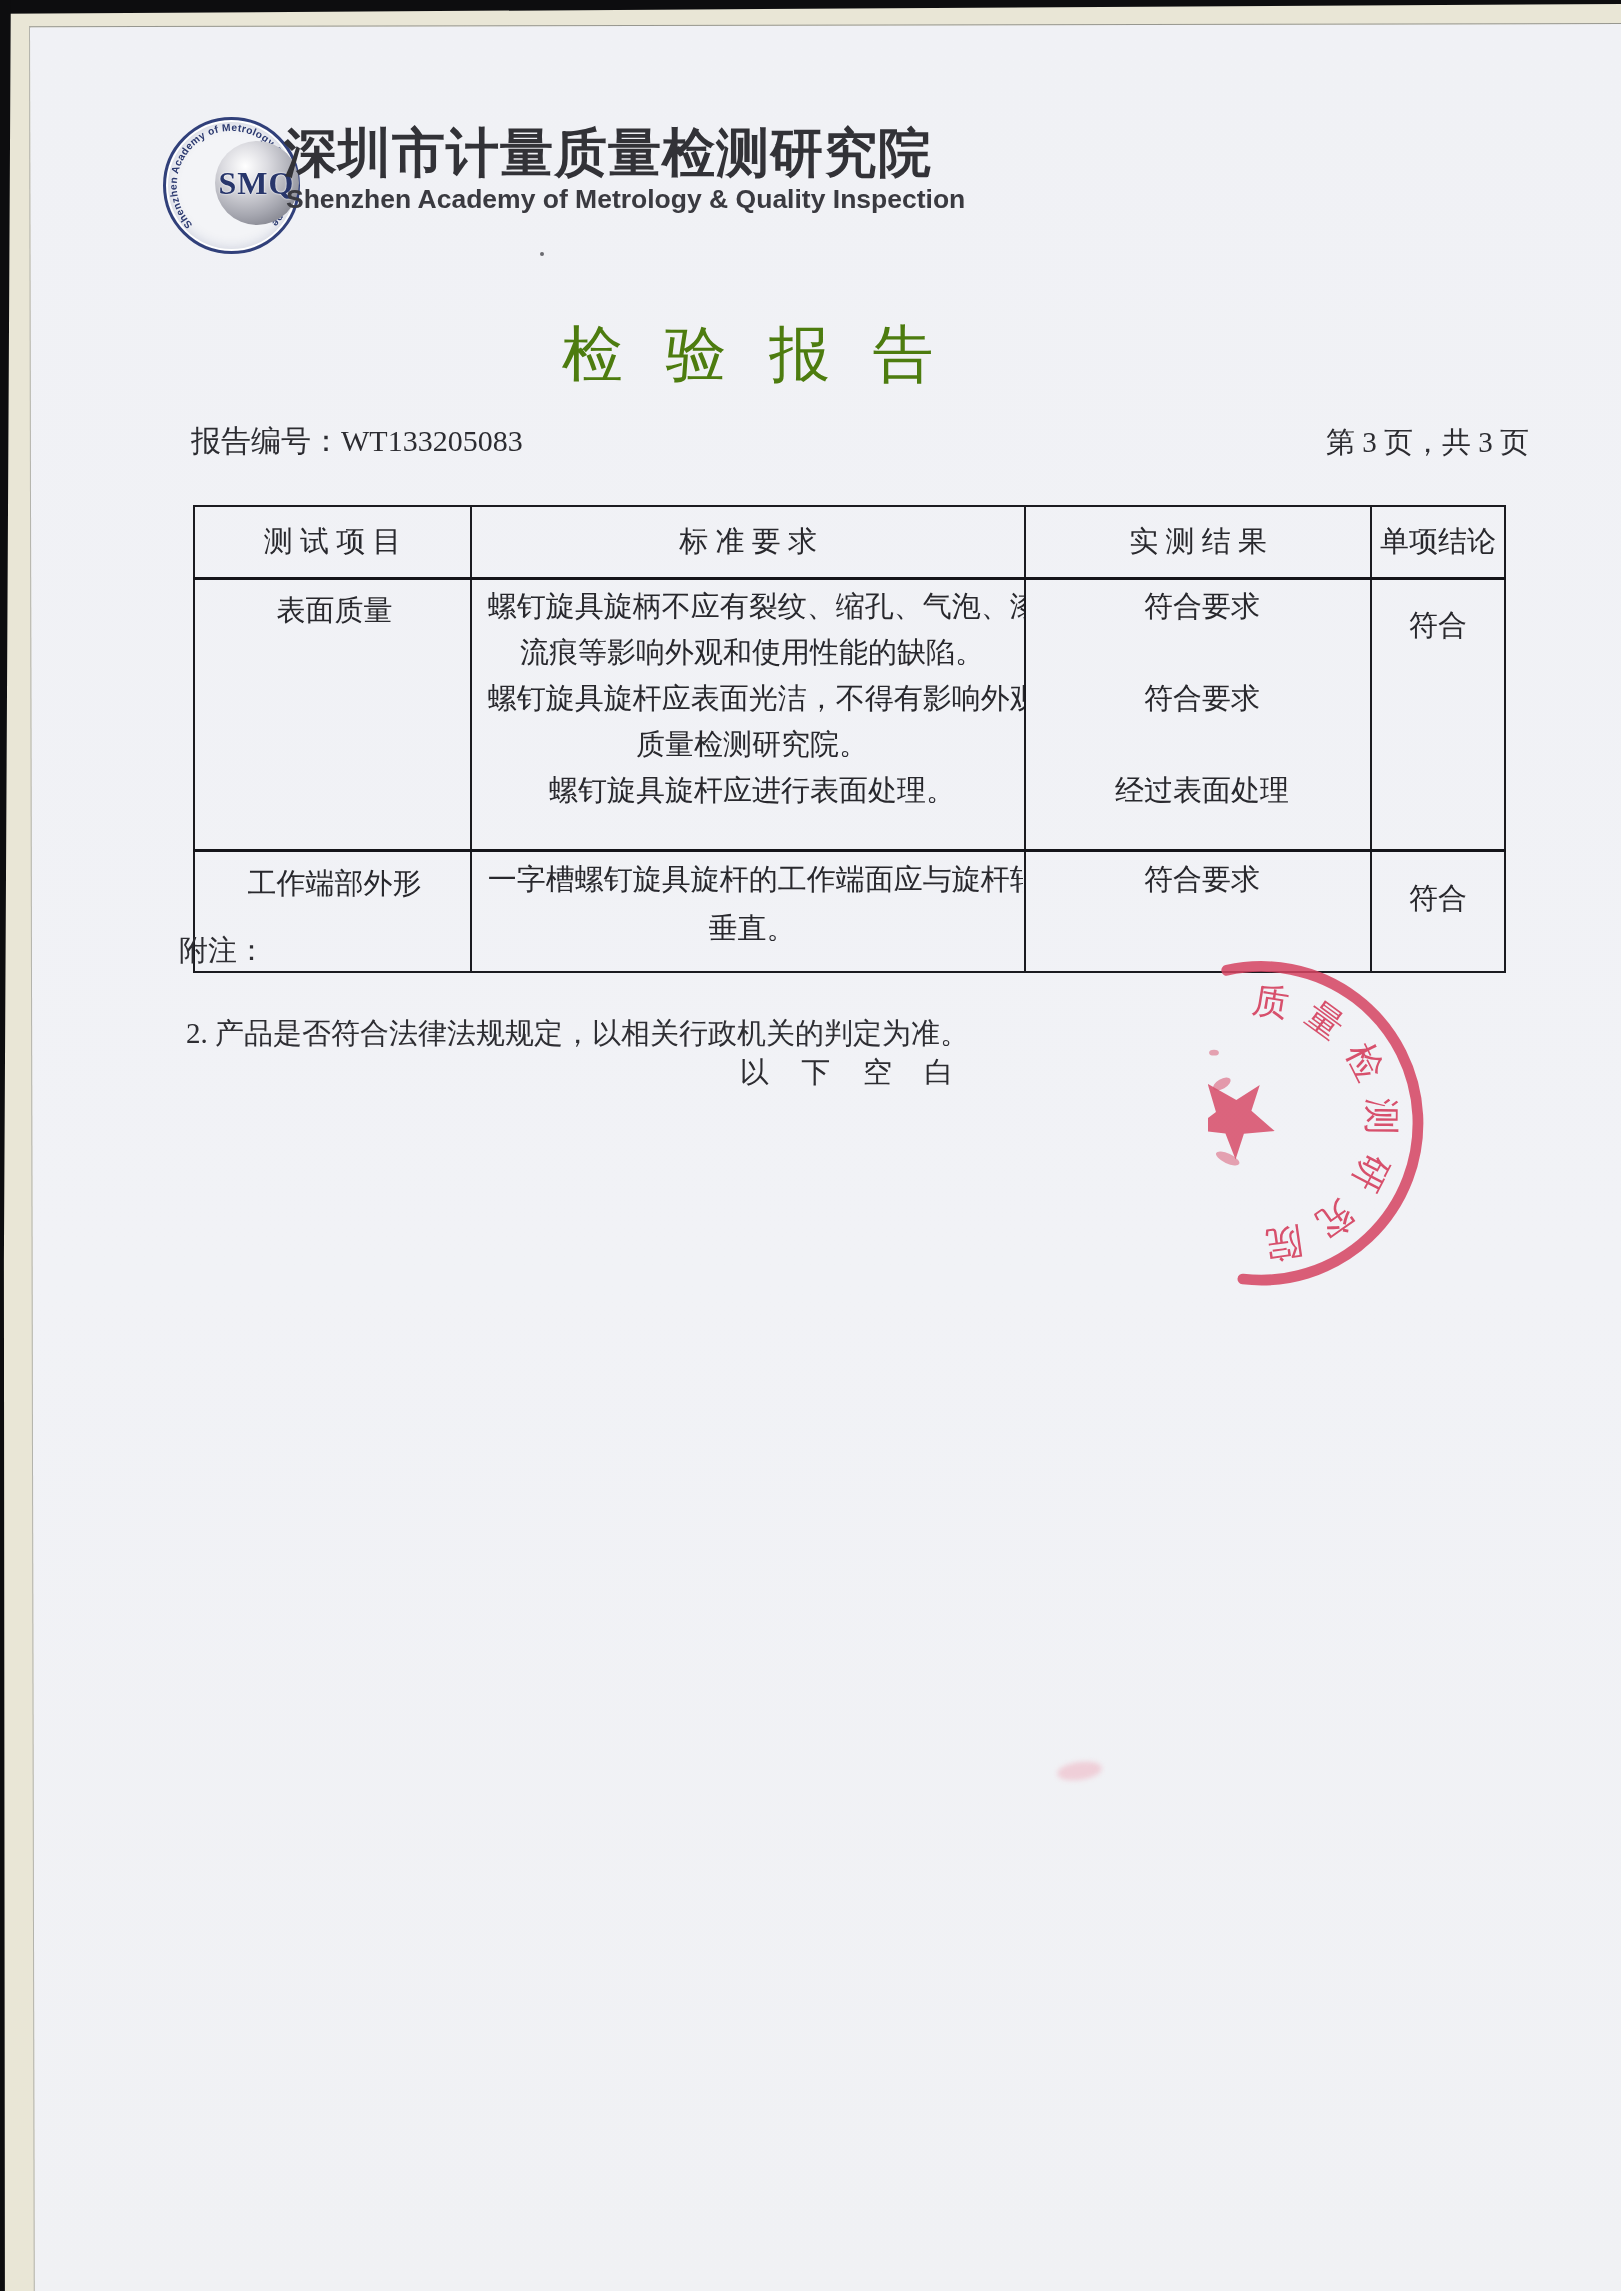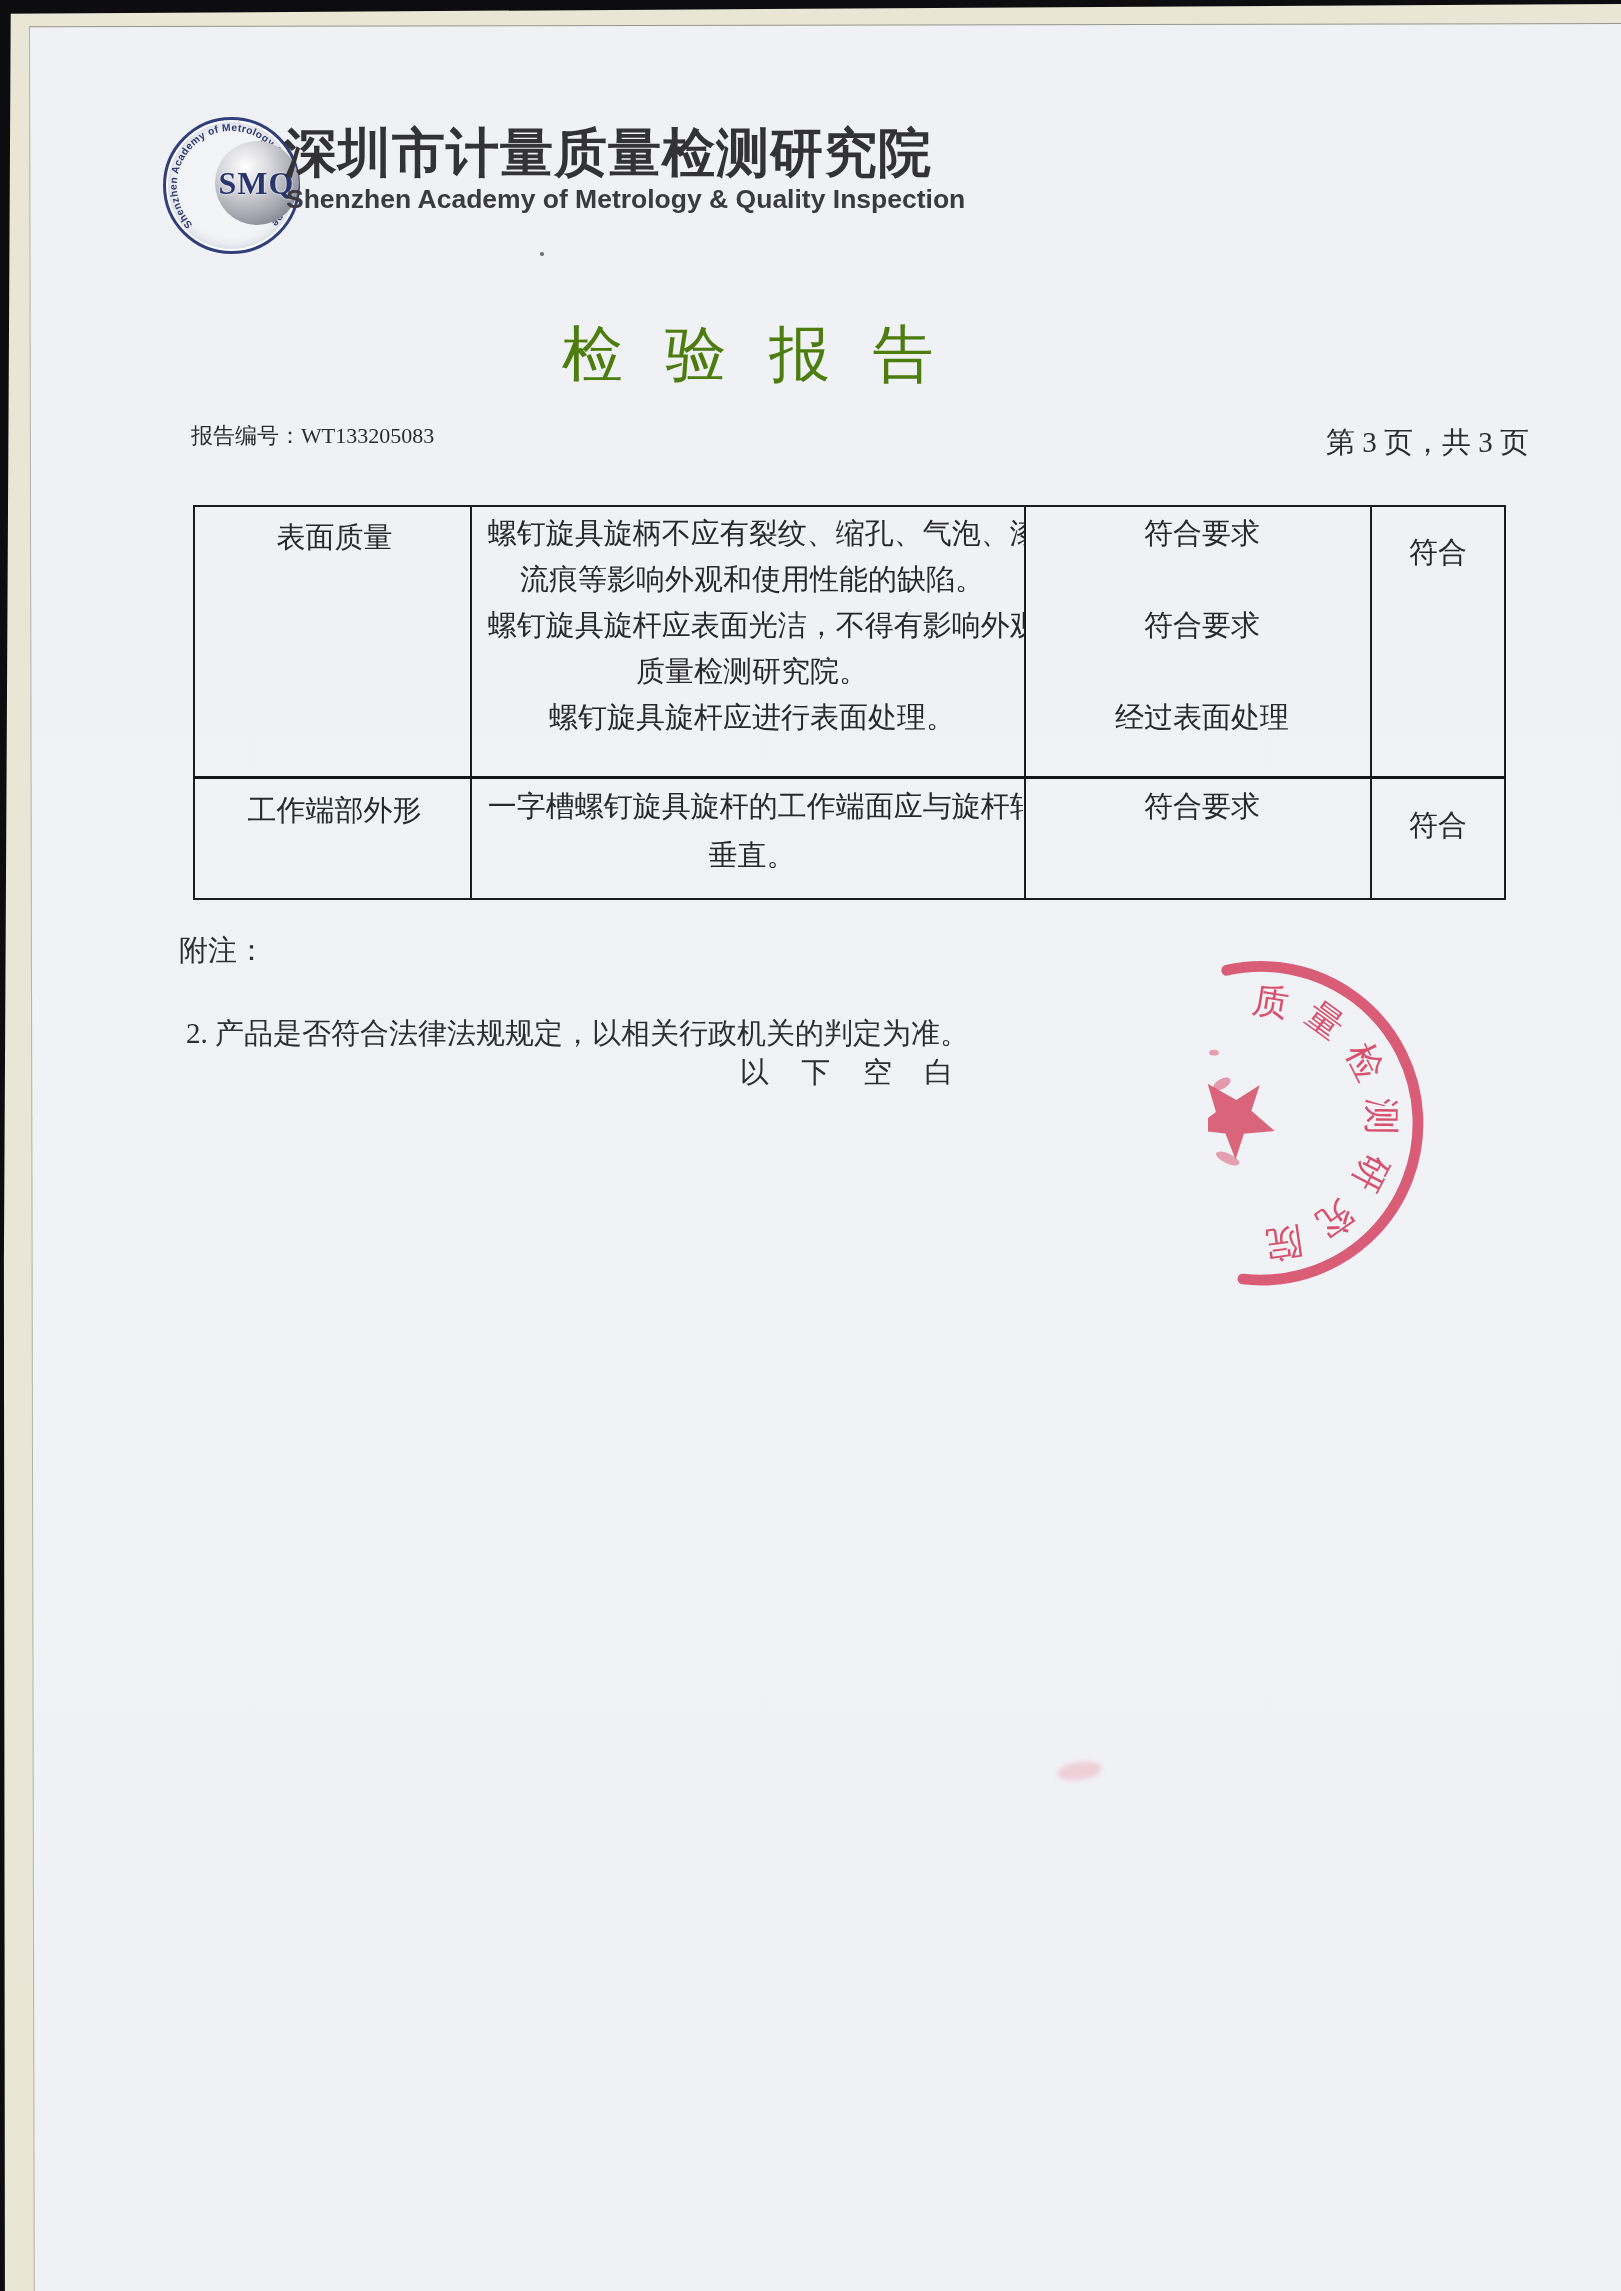--- a/index.html
+++ b/index.html
@@ -35,21 +35,21 @@
         display:flex;align-items:center;justify-content:center;margin-left:25px;}
   .logo-abbr{font-family:"Liberation Serif","DejaVu Serif",serif;font-weight:bold;font-size:32px;
         color:#28366b;letter-spacing:1px;text-shadow:0 0 2px #ffffff,0 0 1px #ffffff;}
   .org-cn{position:absolute;left:284px;top:118px;font-family:"Liberation Sans","DejaVu Sans",sans-serif;
           font-weight:bold;font-size:53px;letter-spacing:1px;color:#323237;white-space:nowrap;}
   .org-en{position:absolute;left:286px;top:184px;font-family:"Liberation Sans","DejaVu Sans",sans-serif;
           font-weight:bold;font-size:26.5px;letter-spacing:0px;color:#3a3a40;white-space:nowrap;}
   
   .doc-title{position:absolute;left:372px;width:765px;top:314px;text-align:center;
              font-size:61px;letter-spacing:13.7px;color:#4d7c0f;white-space:nowrap;}
-  .report-line{position:absolute;left:191px;top:421px;font-size:22px;color:#2c2c31;white-space:nowrap;}
+  .report-line{position:absolute;left:191px;top:421px;font-size:30px;color:#2c2c31;white-space:nowrap;}
   .page-info{position:absolute;left:1245px;width:284px;top:423px;text-align:right;
              font-size:29px;color:#2c2c31;white-space:nowrap;}
   
   table.results{position:absolute;left:193px;top:505px;width:1311px;
                 border-collapse:collapse;table-layout:fixed;
                 border:2.9px solid #17171c;}
   table.results th,table.results td{border:2px solid #1b1b20;font-weight:normal;
                 font-size:29px;color:#28282d;vertical-align:top;overflow:hidden;text-align:center;}
   table.results th{height:68px;text-align:center;vertical-align:middle;
                 border-bottom:3.9px solid #15151a;font-size:29px;}
@@ -102,20 +102,26 @@
     <div class="page-info">第 3 页，共 3 页</div>
 
     <table class="results">
       <colgroup>
         <col style="width:277px">
           <col style="width:554px">
           <col style="width:346px">
           <col style="width:134px">
       </colgroup>
       <tbody>
+          <tr>
+        <th>测 试 项 目</th>
+        <th>标  准  要  求</th>
+        <th>实  测  结  果</th>
+        <th>单项结论</th>
+      </tr>
       <tr class="r1">
         <td class="c-item">
           <div class="ln">表面质量</div>
         </td>
         <td class="c-req">
           <div class="ln">螺钉旋具旋柄不应有裂纹、缩孔、气泡、漆膜</div>
           <div class="ln">流痕等影响外观和使用性能的缺陷。</div>
           <div class="ln">螺钉旋具旋杆应表面光洁，不得有影响外观和</div>
           <div class="ln">质量检测研究院。</div>
           <div class="ln">螺钉旋具旋杆应进行表面处理。</div>

